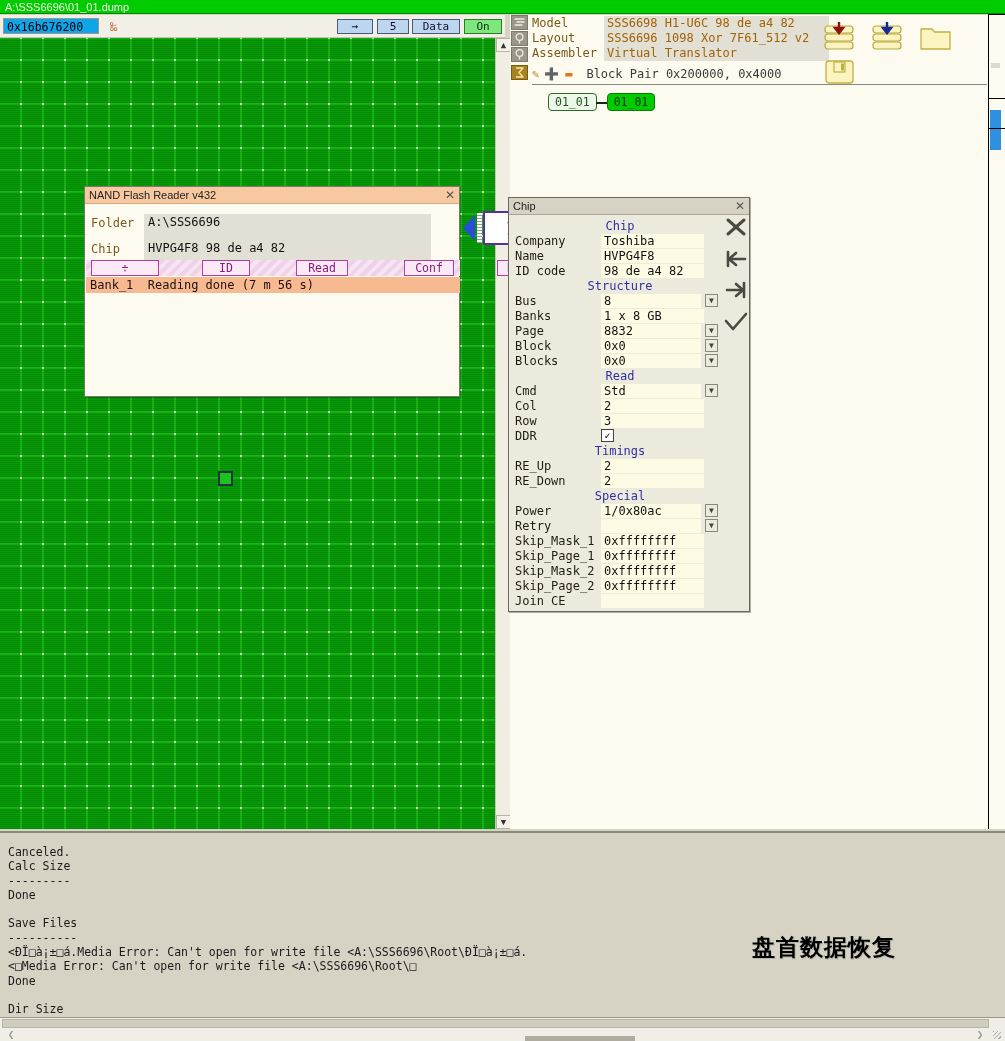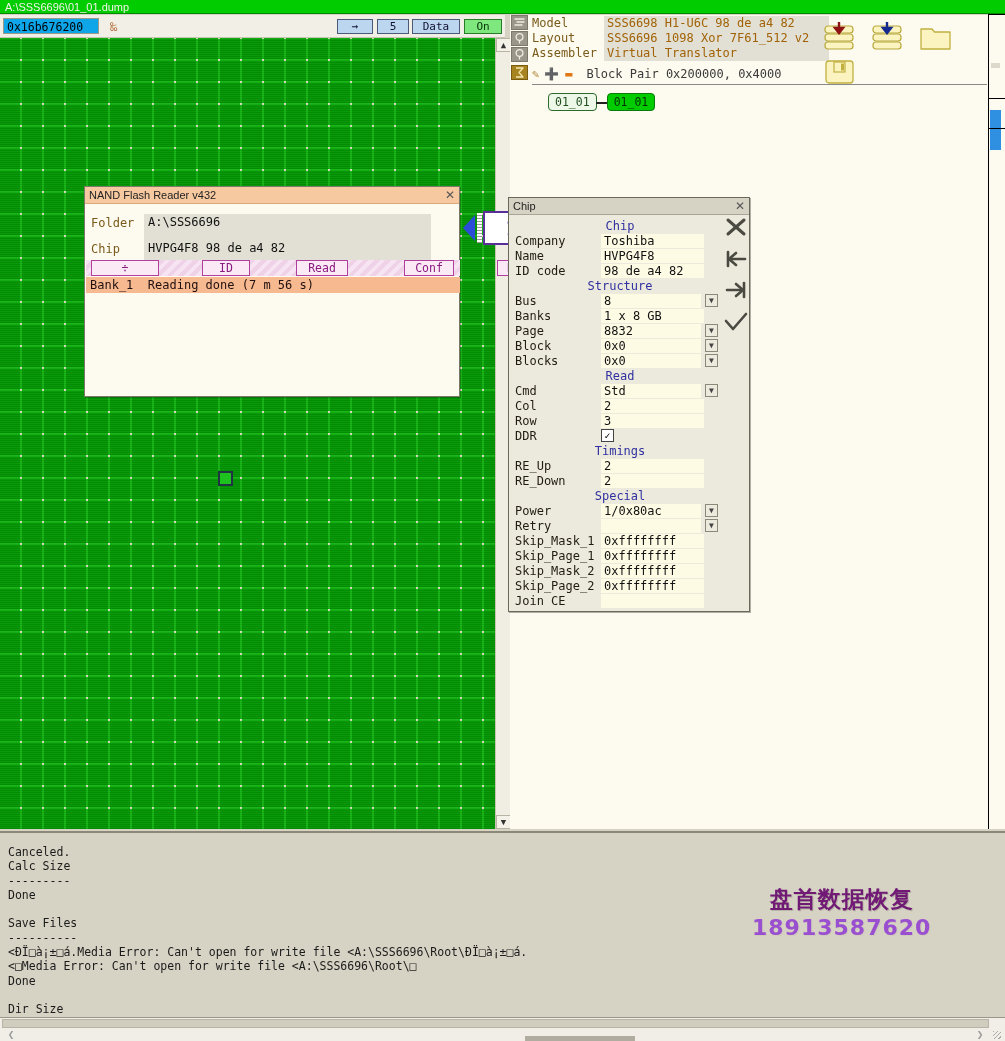--- a/index.html
+++ b/index.html
@@ -204,22 +204,23 @@
     background:#d6d2c4;border-top:2px solid #8a8878;
   }
   .logtext{
     position:absolute;left:8px;top:12px;
     font-family:"DejaVu Sans Mono","Liberation Mono",monospace;
     font-size:11.5px;line-height:14.3px;color:#1a1a1a;white-space:pre;
   }
   .wm{position:absolute;left:752px;top:884px;text-align:center;}
   .wm .cn{
     font-family:"DejaVu Sans","Liberation Sans",sans-serif;
-    font-size:23px;font-weight:bold;color:#701a75;letter-spacing:1px;
+    font-size:23px;font-weight:bold;color:#000000;letter-spacing:1px;
     text-shadow:1px 1px 0 #b9b5a7;
+    margin-top:48px;
   }
   .wm .ph{
     font-family:"DejaVu Sans","Liberation Sans",sans-serif;
     font-size:22px;font-weight:bold;color:#9a4fd0;letter-spacing:1px;
     text-shadow:1px 1px 0 #cfcabc;
   }
 
   
   .hscroll{
     position:absolute;left:0;top:1017px;width:1005px;height:24px;
@@ -540,21 +541,20 @@
 &lt;□Media Error: Can't open for write file &lt;A:\SSS6696\Root\□
 Done
 
 Dir Size
 --------
 Size 0x51120f86a4 (324 GB)</div>
   </div>
 
   <div class="wm">
     <div class="cn">盘首数据恢复</div>
-    <div class="ph">18913587620</div>
   </div>
 
   <div class="hscroll">
     <div class="track"></div>
     <div class="ar l">❮</div>
     <div class="ar r">❯</div>
     <div class="grip"></div>
   </div>
   <div class="taskbar"></div>
 

